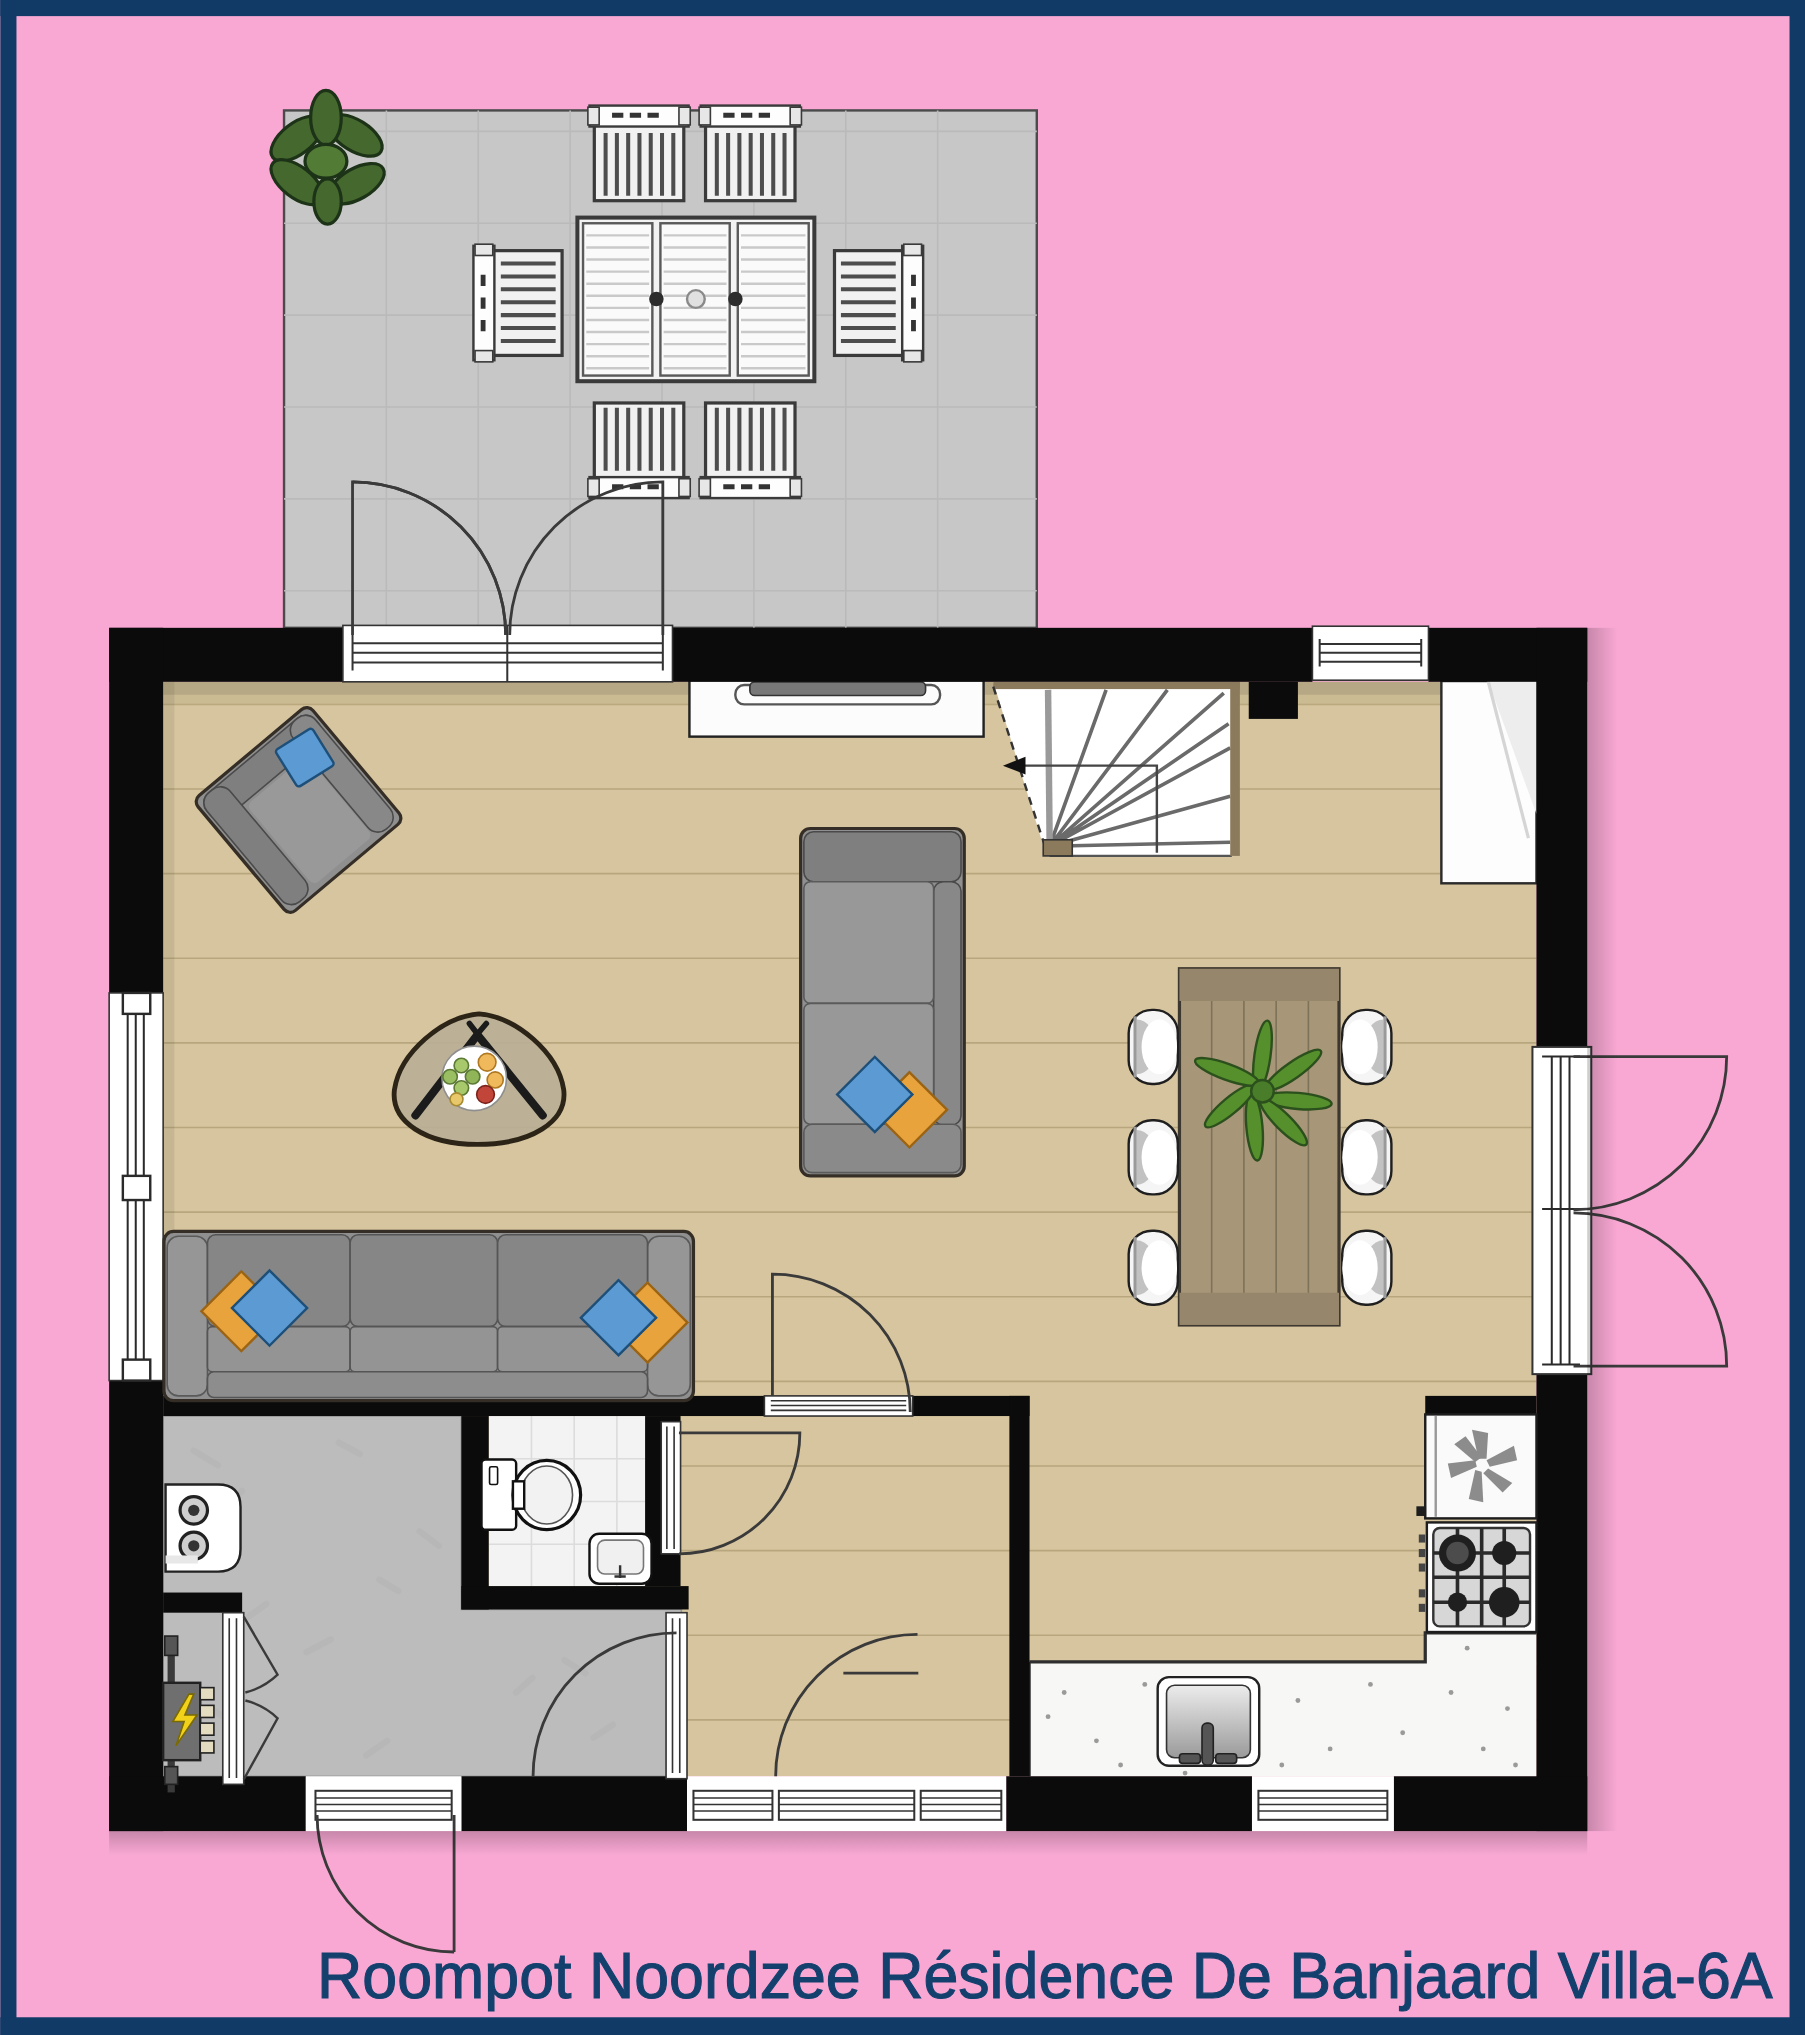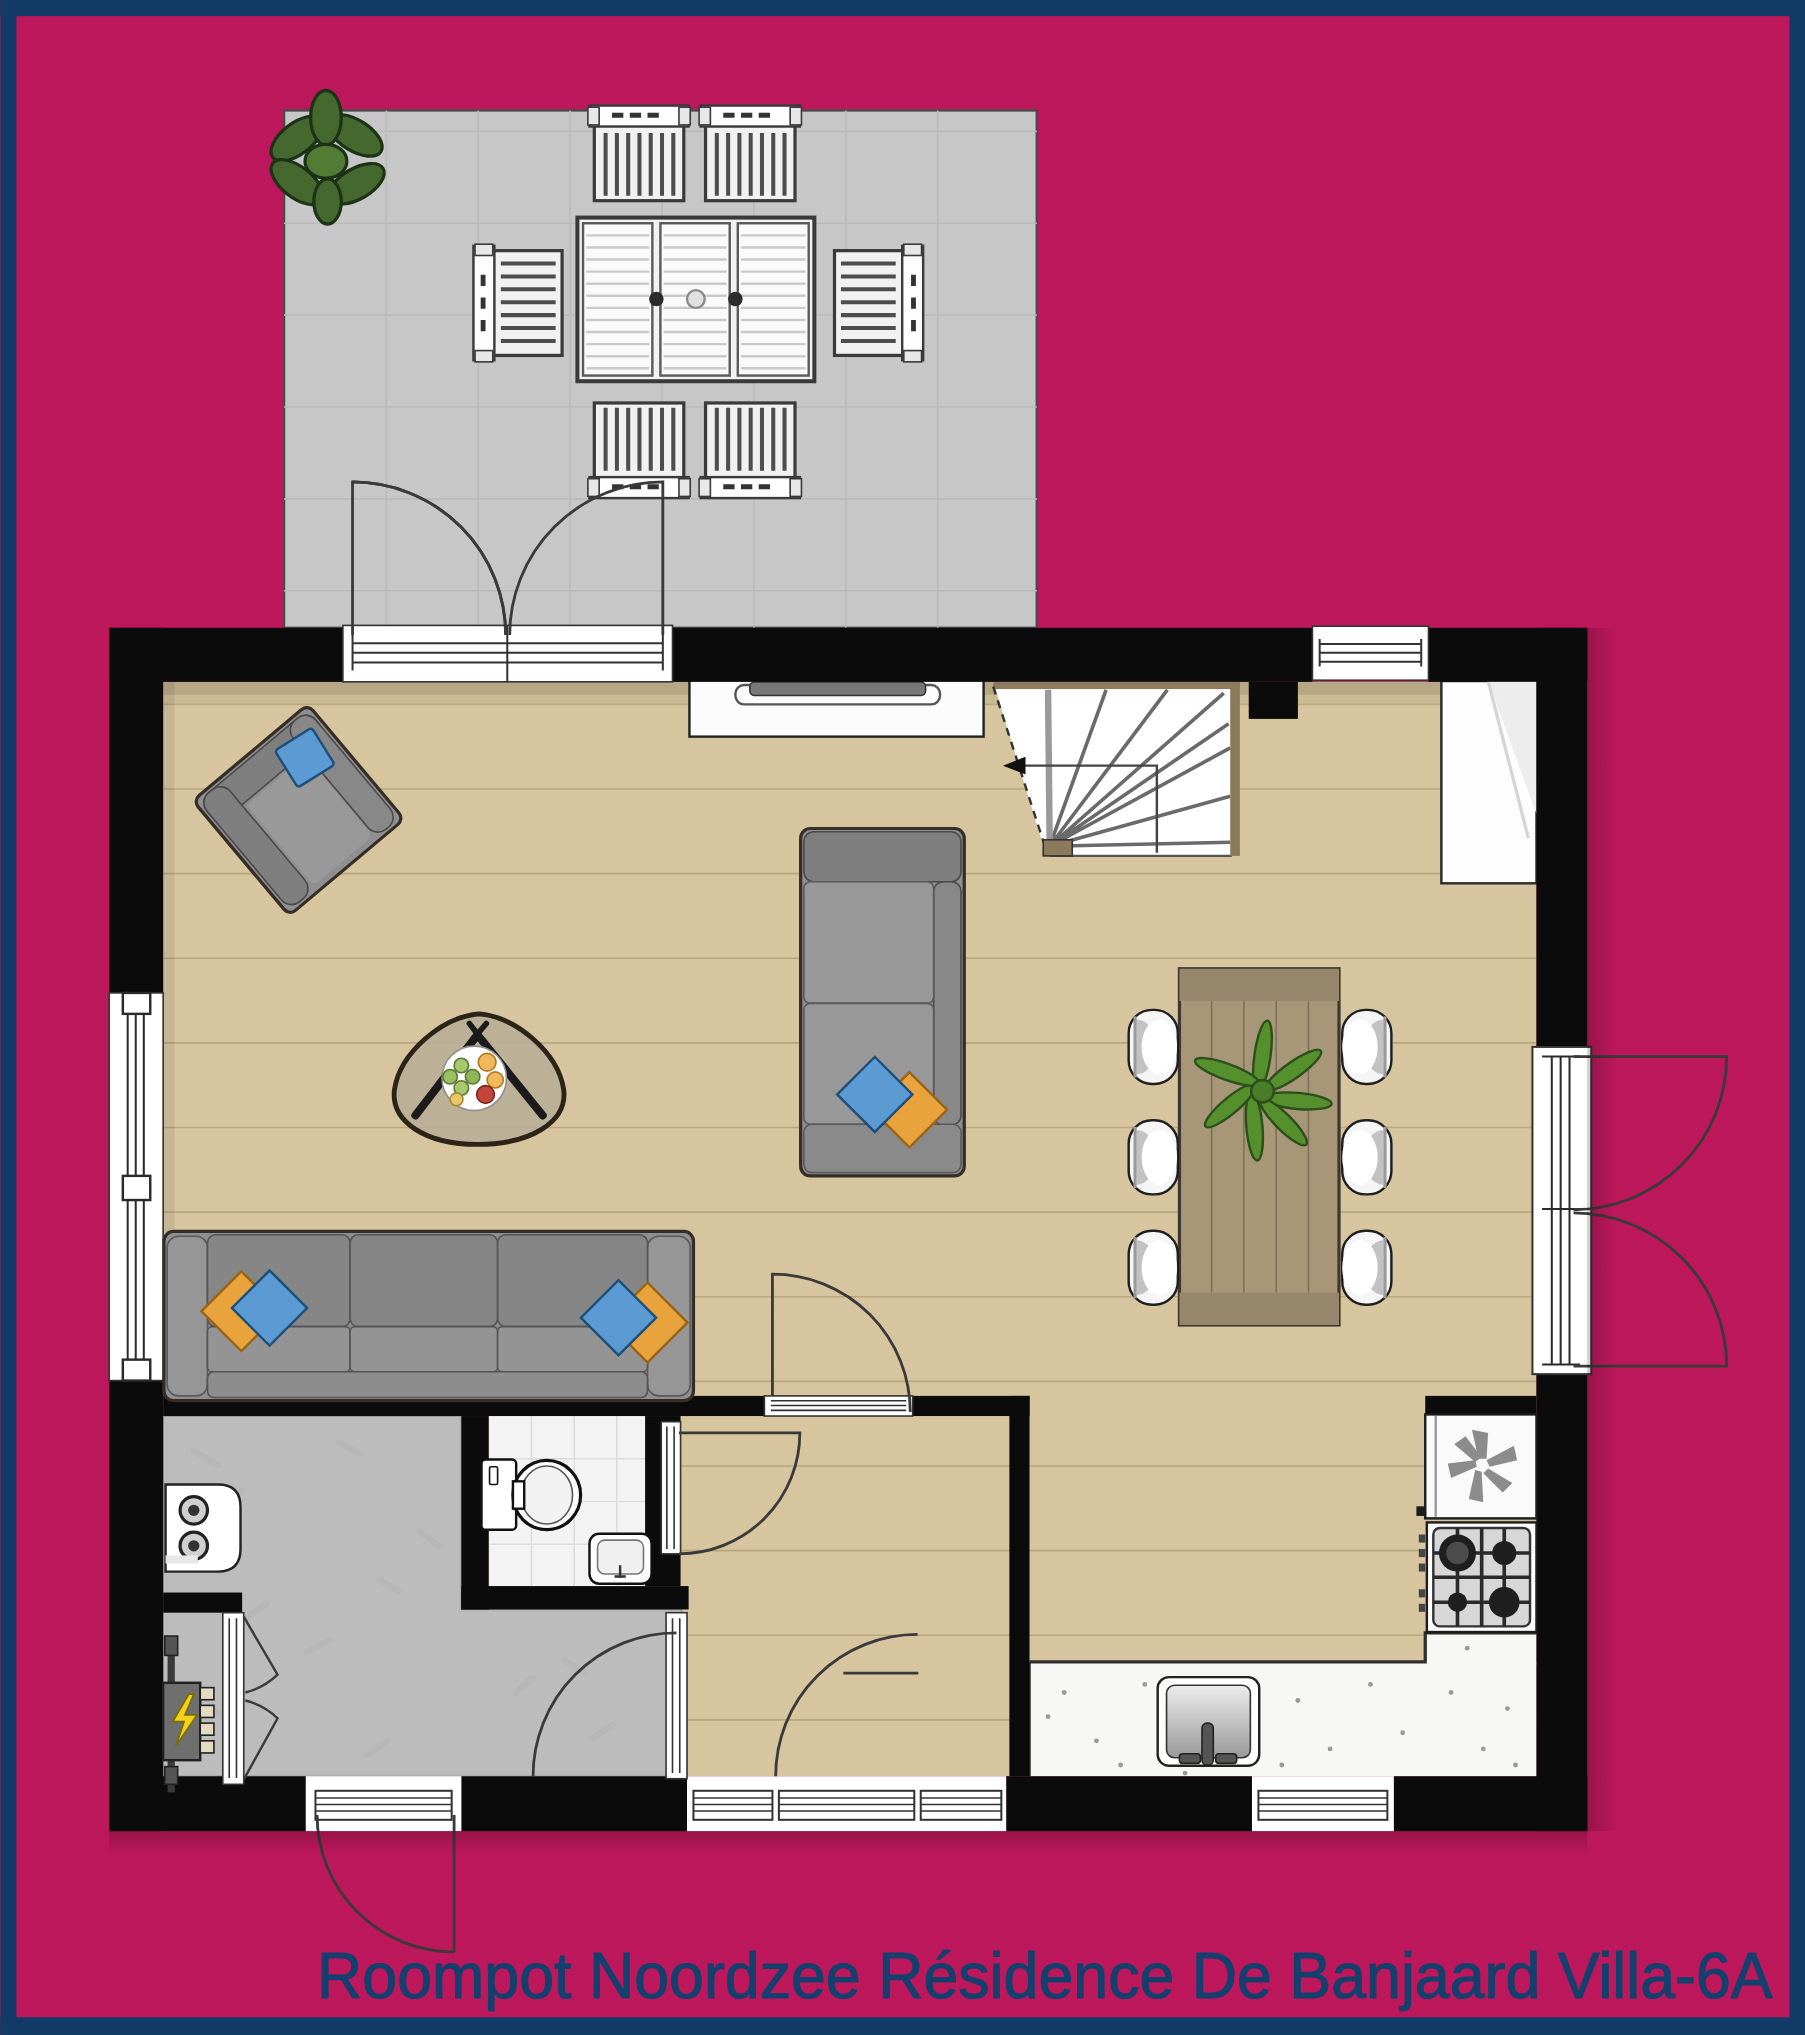--- a/index.html
+++ b/index.html
@@ -1,16 +1,16 @@
 <!DOCTYPE html>
 <html style="font-size:13px"><head>
 <meta charset="utf-8">
 <style>
   html,body{margin:0;padding:0;background:#fff;}
-  .page{position:relative;width:1806px;height:2035px;background:#be185d;overflow:hidden;font-family:"Liberation Sans", sans-serif;}
+  .page{position:relative;width:1806px;height:2035px;background:#f9a8d4;overflow:hidden;font-family:"Liberation Sans", sans-serif;}
   svg{display:block}
 </style>
 </head>
 <body>
 <div class="page">
 <svg width="1806" height="2035" viewBox="0 0 2240 2525" xmlns="http://www.w3.org/2000/svg">
 <defs>
   <linearGradient id="shR" x1="0" y1="0" x2="1" y2="0">
     <stop offset="0" stop-color="#000" stop-opacity="0.20"></stop>
           <stop offset="1" stop-color="#000" stop-opacity="0"></stop>

